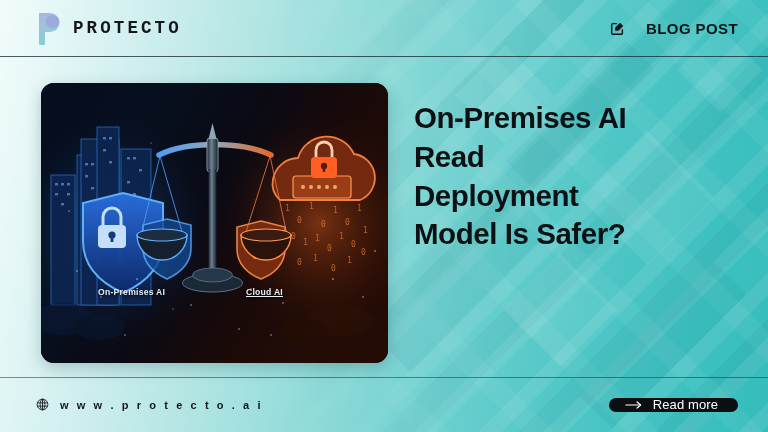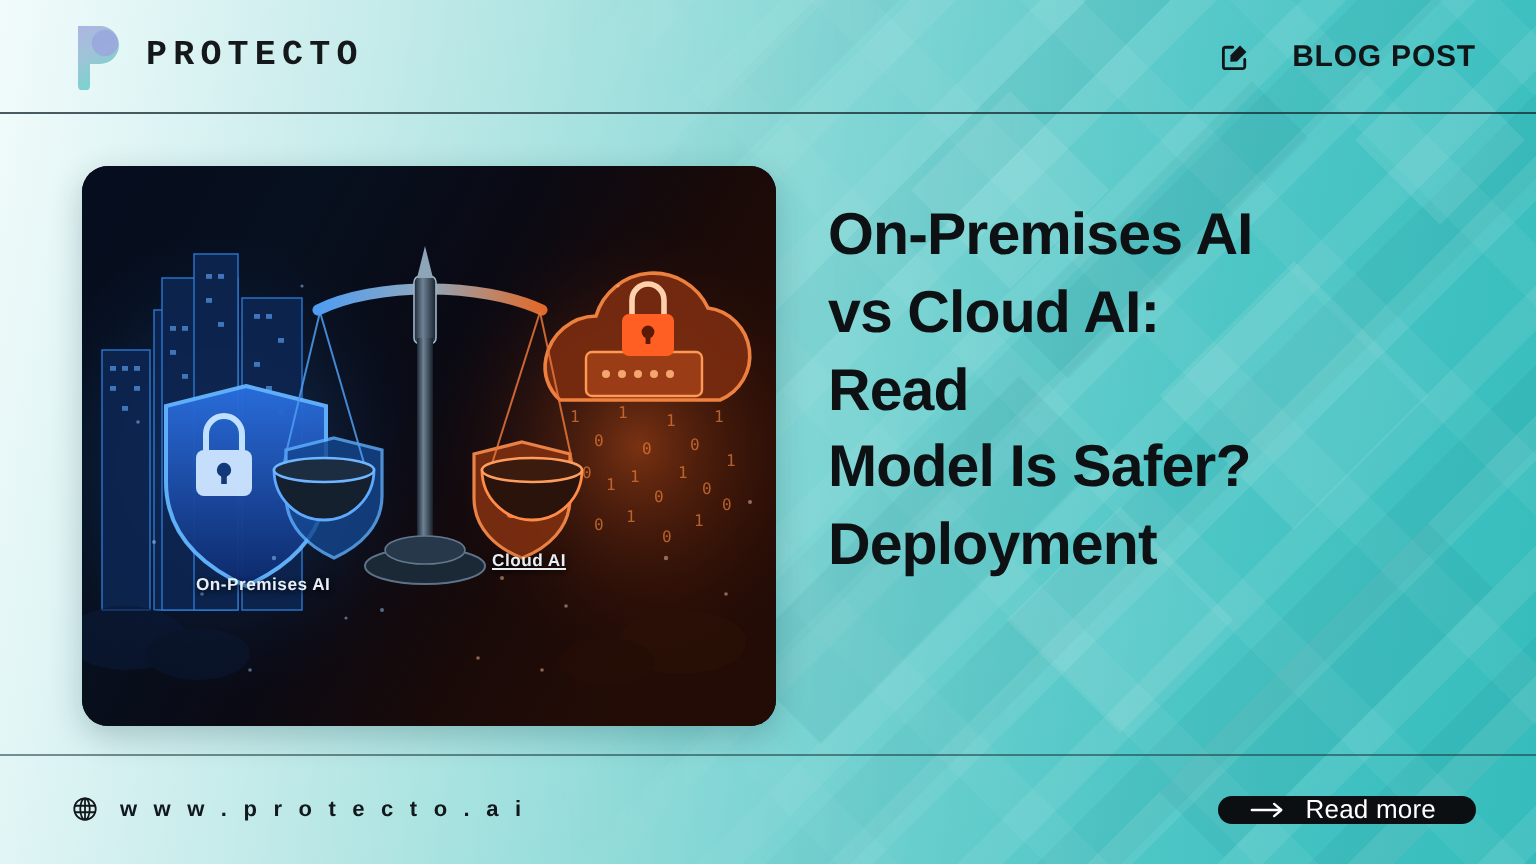--- a/index.html
+++ b/index.html
@@ -86,21 +86,21 @@
     background:#05070f;
     box-shadow:0 5px 16px rgba(0,40,50,0.22);
   }
   #hero-art { position:absolute; inset:0; display:block; }
   .art-caption {
     position:absolute; font-size:8.6px; font-weight:600;
     color:#e8eef6; letter-spacing:.25px; z-index:4;
     text-shadow:0 1px 3px rgba(0,0,0,.9);
   }
   #caption-left  { left:57px; top:204px; }
-  #caption-right { left:205px; top:192px;text-decoration:underline; }
+  #caption-right { left:205px; top:204px;text-decoration:underline; }
 
   
   #headline {
     position:absolute; left:414px; top:99px; width:330px;
     z-index:5;
     font-size:29.5px; line-height:1.315; font-weight:700;
     color:#0d1113; letter-spacing:-0.45px;
   }
   #headline .ln { display:block; white-space:nowrap; }
 
@@ -364,24 +364,23 @@
           <circle cx="230" cy="252" r="0.9"></circle>
       </g>
     </svg>
 
     <span class="art-caption" id="caption-left">On-Premises AI</span>
     <span class="art-caption" id="caption-right">Cloud AI</span>
   </div>
 
   <h1 id="headline">
     <span class="ln">On-Premises AI</span>
-    <span class="ln">vs Cloud AI:</span>
     <span class="ln">Read</span>
+    <span class="ln">Deployment</span>
     <span class="ln">Model Is Safer?</span>
-    <span class="ln">Deployment</span>
   </h1>
 
   <div class="rule" id="rule-bottom"></div>
 
   <div id="footer">
 
     <div id="site">
       <svg id="globe-icon" viewBox="0 0 16 16" fill="none" stroke="#12181b" stroke-width="1.1">
         <circle cx="8" cy="8" r="6.6"></circle>
         <ellipse cx="8" cy="8" rx="2.9" ry="6.6"></ellipse>

